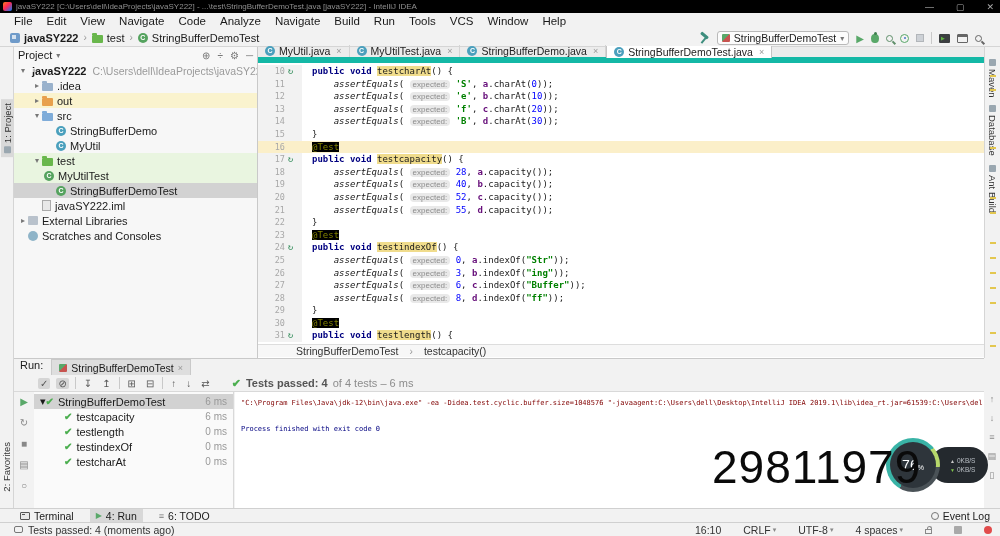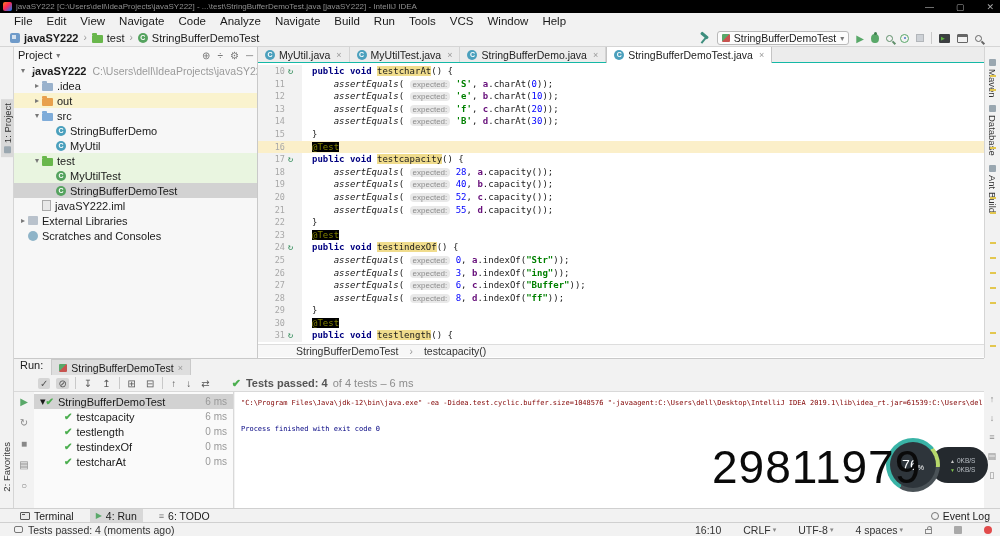--- a/index.html
+++ b/index.html
@@ -76,21 +76,21 @@
   .tree-row .extra { color:#9a9a9a; margin-left:6px; font-size:10.5px; }
   .bg-yellow { background:#faf3ce; }
   .bg-green { background:#e9f5e0; }
   .bg-selected { background:#d2d2d2; }
   .iml-ico { width:9px; height:11px; background:#e8e8e8; border:1px solid #aaa; display:inline-block; }
   .lib-ico { width:10px; height:9px; background:#b9c2cc; display:inline-block; border-radius:1px; }
   .scratch-ico { width:10px; height:10px; border-radius:50%; background:#8fb4c8; display:inline-block; }
 
   
   #editor { left:258px; top:47px; width:726px; height:311px; background:#fff; }
-  #tabs-row { height:16px; background:#ececec; border-bottom:1px solid #14b8a6; display:flex; }
+  #tabs-row { height:16px; background:#ececec; border-bottom:6px solid #14b8a6; display:flex;align-items:flex-end; }
   .etab { display:flex; align-items:center; gap:4px; padding:0 7px; font-size:10.5px; border-right:1px solid #d4d4d4; color:#222; }
   .etab .x { color:#999; font-size:9px; margin-left:2px; }
   .etab.active { background:#fff; border-right:1px solid #c4c4c4; border-left:1px solid #c4c4c4; margin-bottom:-1px; }
   #code-area { height:281px; overflow:hidden; position:relative; font-family:"DejaVu Sans Mono", monospace; font-size:9px; padding-top:2px; }
   .code-line { display:flex; height:12.6px; line-height:12.6px; white-space:pre; }
   .code-line.cur { background:#fbefc9; }
   .gutter { width:44px; flex:0 0 auto; background:#f2f2f2; color:#a8a8a8; font-size:8.5px; display:flex; justify-content:flex-end; align-items:center; gap:3px; padding-right:4px; }
   .code-line.cur .gutter { background:#fbefc9; }
   .run-ico { color:#2e8b57; font-size:9px; width:10px; }
   .run-ico.empty { visibility:hidden; }
@@ -309,21 +309,21 @@
       <div class="tree-row" style="padding-left: 32px;">
         <span class="chev"></span>
         <span class="class-ico">C</span>
         <span class="lbl">MyUtil</span>
       </div>
       <div class="tree-row bg-green" style="padding-left: 18px;">
         <span class="chev">▾</span>
         <span class="folder green"></span>
         <span class="lbl">test</span>
       </div>
-      <div class="tree-row bg-green" style="padding-left: 32px;">
+      <div class="tree-row bg-green" style="padding-left: 20px;">
         <span class="chev"></span>
         <span class="class-ico testc">C</span>
         <span class="lbl">MyUtilTest</span>
       </div>
       <div class="tree-row bg-selected" style="padding-left: 32px;">
         <span class="chev"></span>
         <span class="class-ico testc">C</span>
         <span class="lbl">StringBufferDemoTest</span>
       </div>
       <div class="tree-row" style="padding-left: 18px;">

